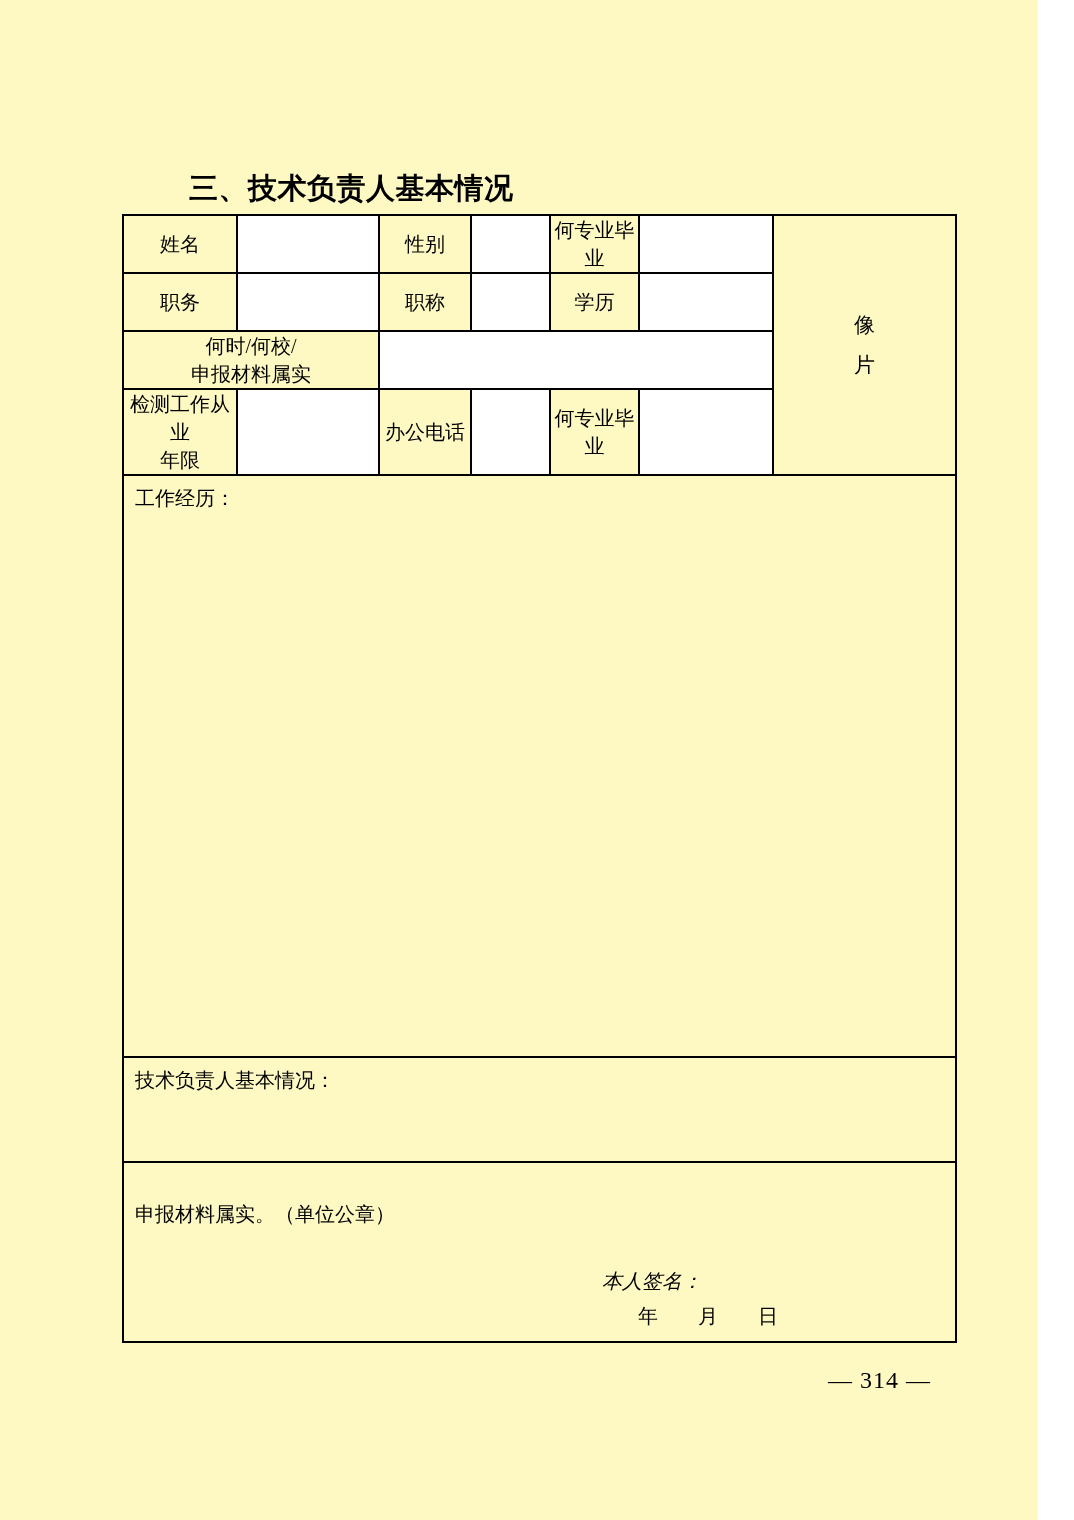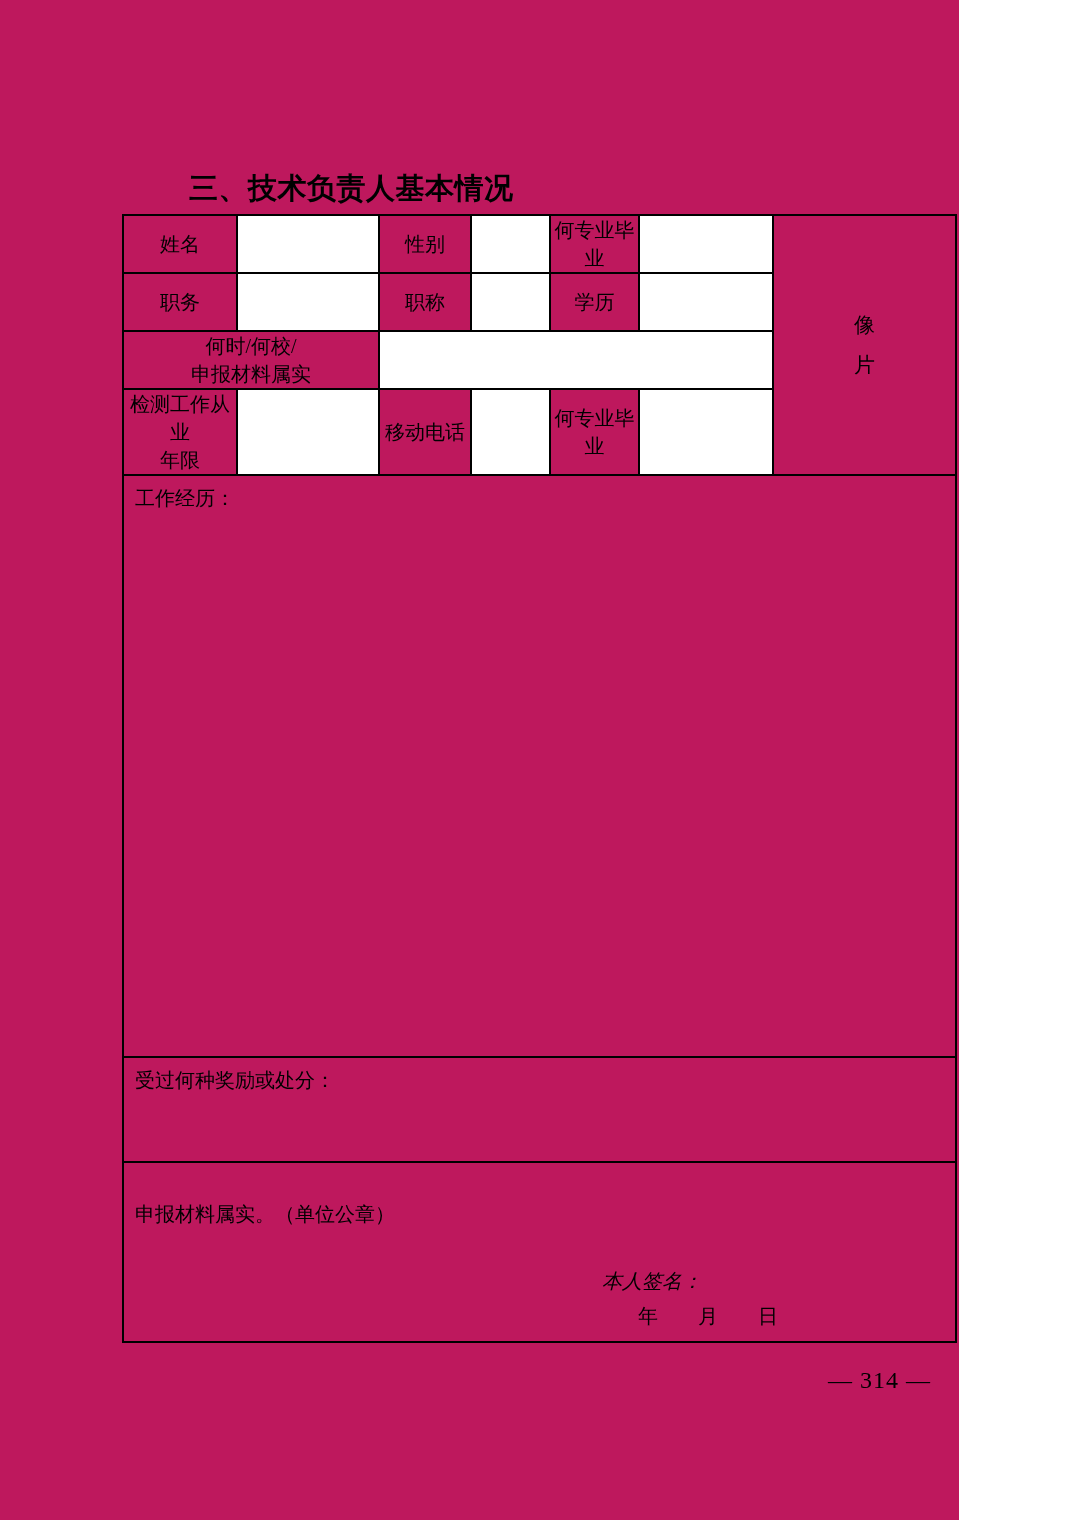--- a/index.html
+++ b/index.html
@@ -8,23 +8,23 @@
     background: #ffffff;
   }
   body {
     width: 1074px;
     height: 1520px;
     font-family: "Liberation Serif", "DejaVu Serif", serif;
     color: #000000;
   }
   .page {
     position: relative;
-    width: 959px;
+    width: 1038px;
     height: 1520px;
-    background: #be185d;
+    background: #fef9c3;
     overflow: hidden;
   }
   .title {
     position: absolute;
     left: 189px;
     top: 172px;
     font-family: "Liberation Sans", "DejaVu Sans", sans-serif;
     font-weight: bold;
     font-size: 29px;
     line-height: 1.15;
@@ -132,33 +132,33 @@
       </tr>
       <tr class="r">
         <td class="lbl pre" colspan="2">何时/何校/
 申报材料属实</td>
         <td class="val" colspan="4"></td>
       </tr>
       <tr class="r">
         <td class="lbl pre">检测工作从业
 年限</td>
         <td class="val"></td>
-        <td class="lbl">移动电话</td>
+        <td class="lbl">办公电话</td>
         <td class="val"></td>
         <td class="lbl">何专业毕业</td>
         <td class="val"></td>
       </tr>
       <tr class="sect-we">
         <td class="sect" colspan="7">
           <div class="sec-label">工作经历：</div>
         </td>
       </tr>
       <tr class="sect-aw">
         <td class="sect" colspan="7">
-          <div class="sec-label">受过何种奖励或处分：</div>
+          <div class="sec-label">技术负责人基本情况：</div>
         </td>
       </tr>
       <tr class="sect-dc">
         <td class="sect" colspan="7">
           <div class="decl-text">申报材料属实。（单位公章）</div>
           <div class="decl-sign">本人签名：</div>
           <div class="decl-date">年　　月　　日</div>
         </td>
       </tr>
     </tbody>

